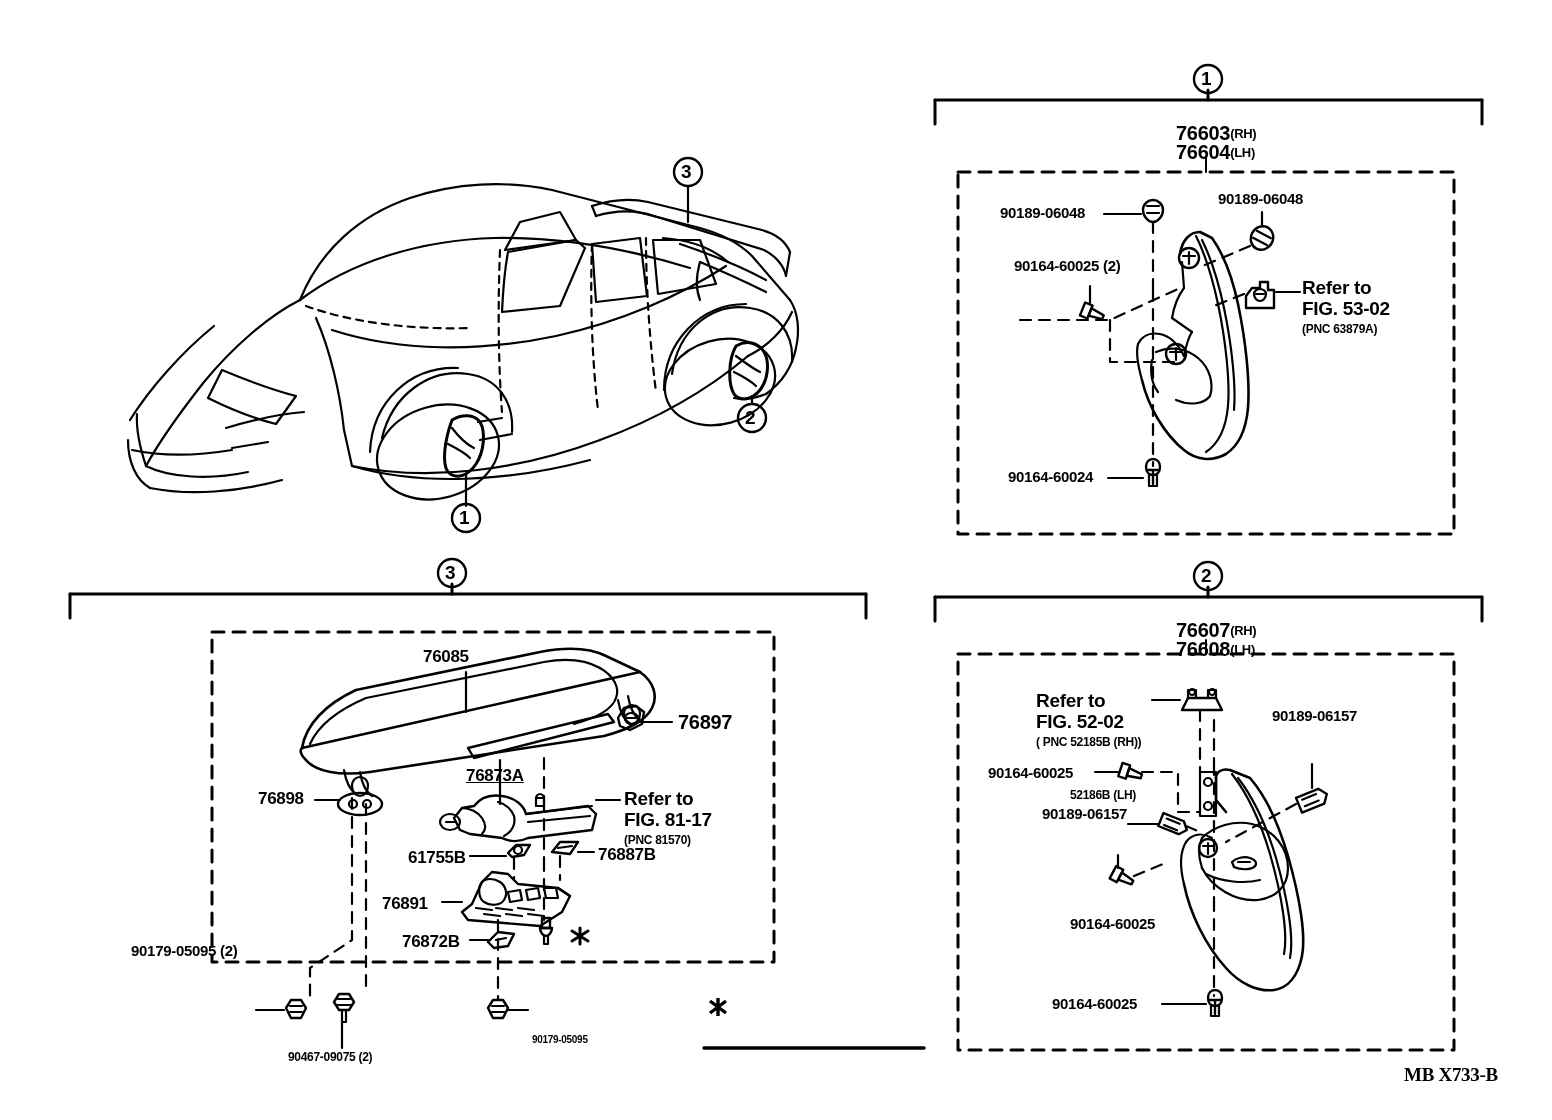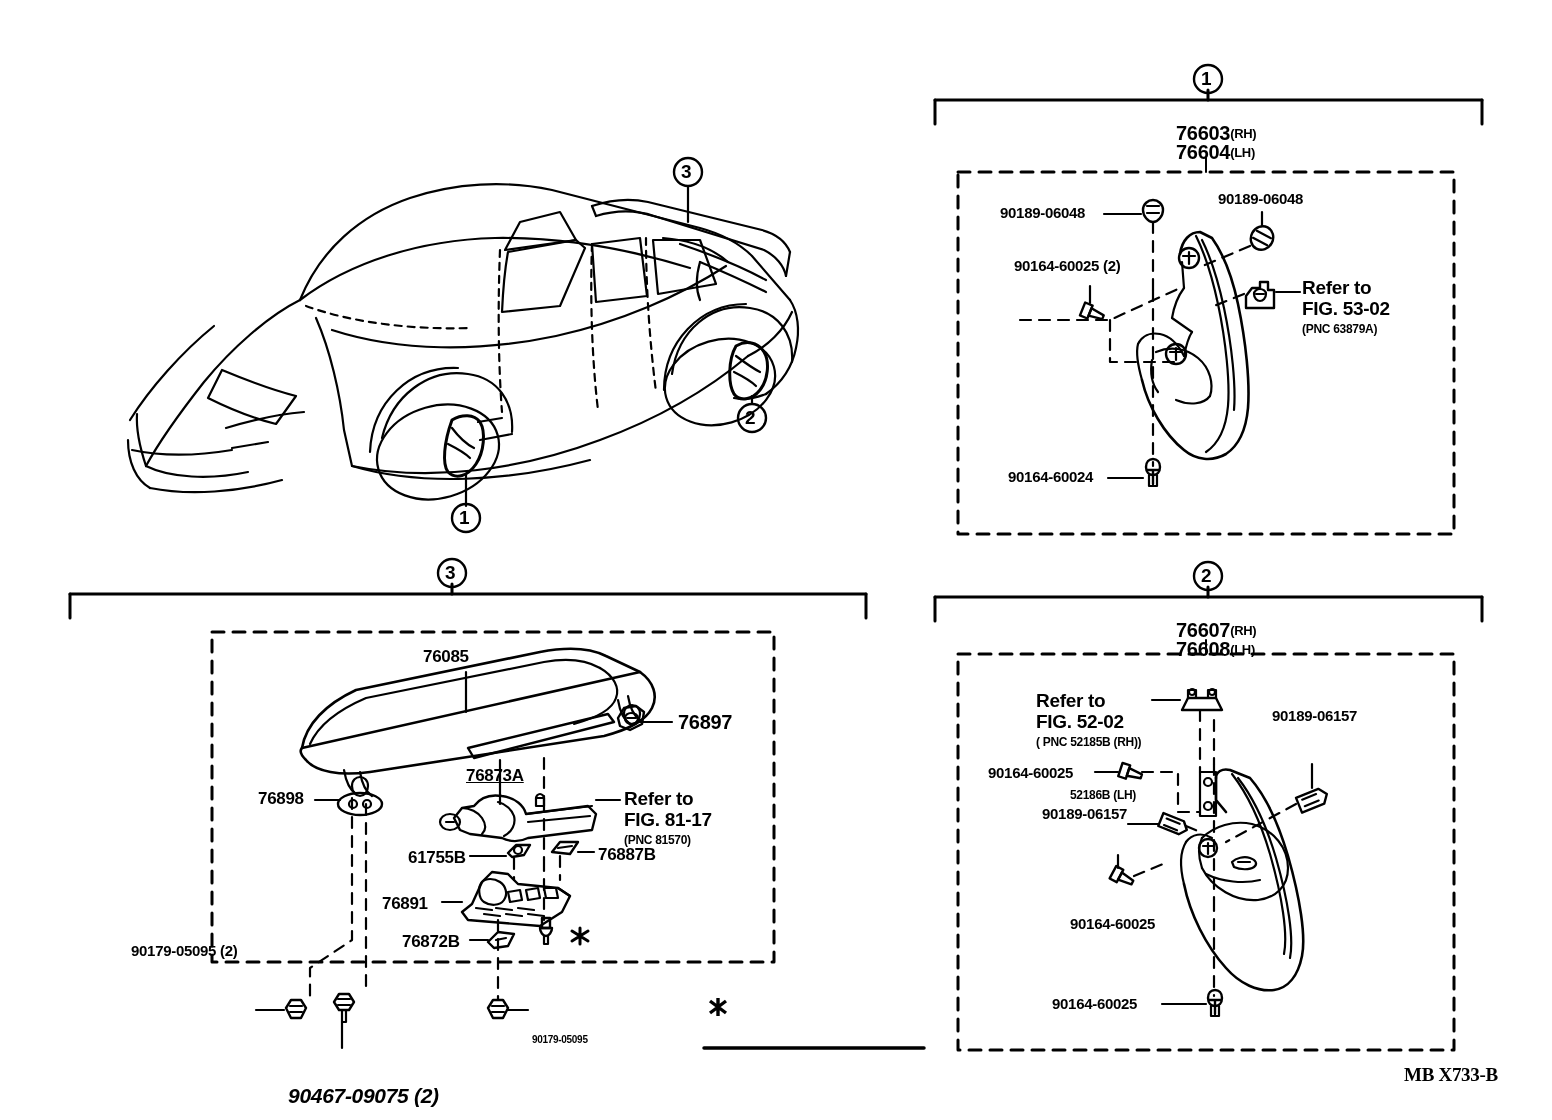--- a/index.html
+++ b/index.html
@@ -471,18 +471,18 @@
   <div>Refer to</div>
   <div>FIG. 81-17</div>
   <div style="font-size:12px;">(PNC 81570)</div>
 </div>
 <div style="position:absolute;left:408px;top:848px;font-size:17px;" class="lbl">61755B</div>
 <div style="position:absolute;left:598px;top:845px;font-size:17px;" class="lbl">76887B</div>
 <div style="position:absolute;left:382px;top:894px;font-size:17px;" class="lbl">76891</div>
 <div style="position:absolute;left:402px;top:932px;font-size:17px;" class="lbl">76872B</div>
 <div style="position:absolute;left:131px;top:942px;font-size:15px;" class="lbl">90179-05095 (2)</div>
 <div style="position:absolute;left:532px;top:1002px;font-size:10px;margin-top:32px;" class="lbl">90179-05095</div>
-<div style="position:absolute;left:288px;top:1084px;font-size:21px;font-style:italic;" class="lbl">90467-09075 (2)</div>
+<div style="position:absolute;left:288px;top:1050px;font-size:12px;" class="lbl">90467-09075 (2)</div>
 
 
 <div style="position:absolute;left:1404px;top:1064px;font-size:19px;font-family:Liberation Serif, serif;" class="lbl">MB X733-B</div>
 
 </div>
 
 </body></html>

